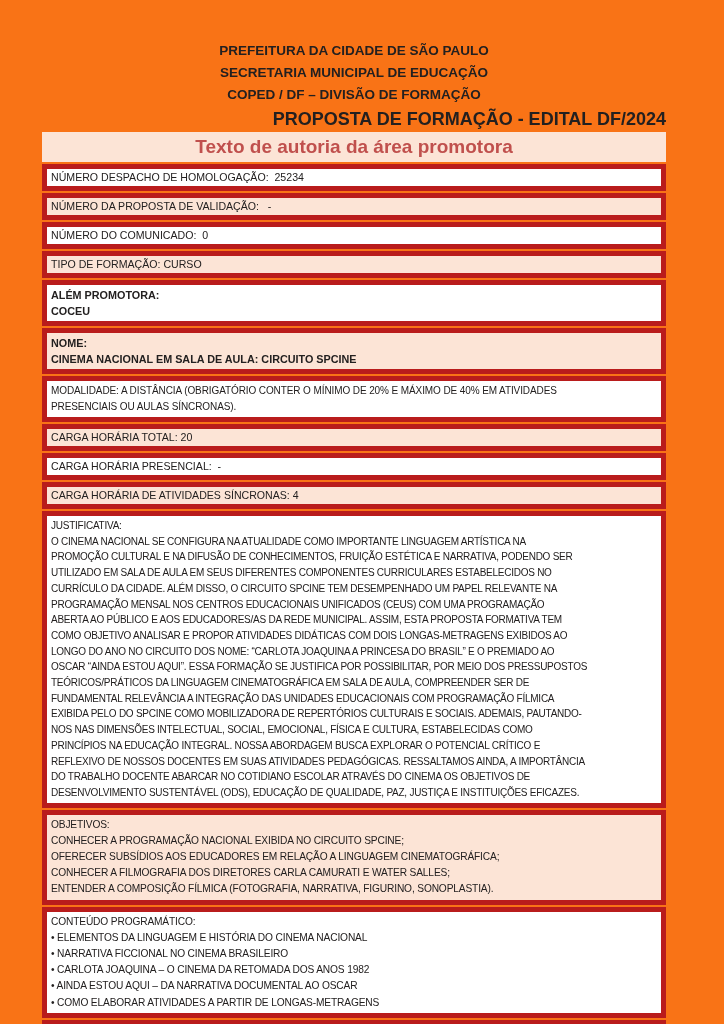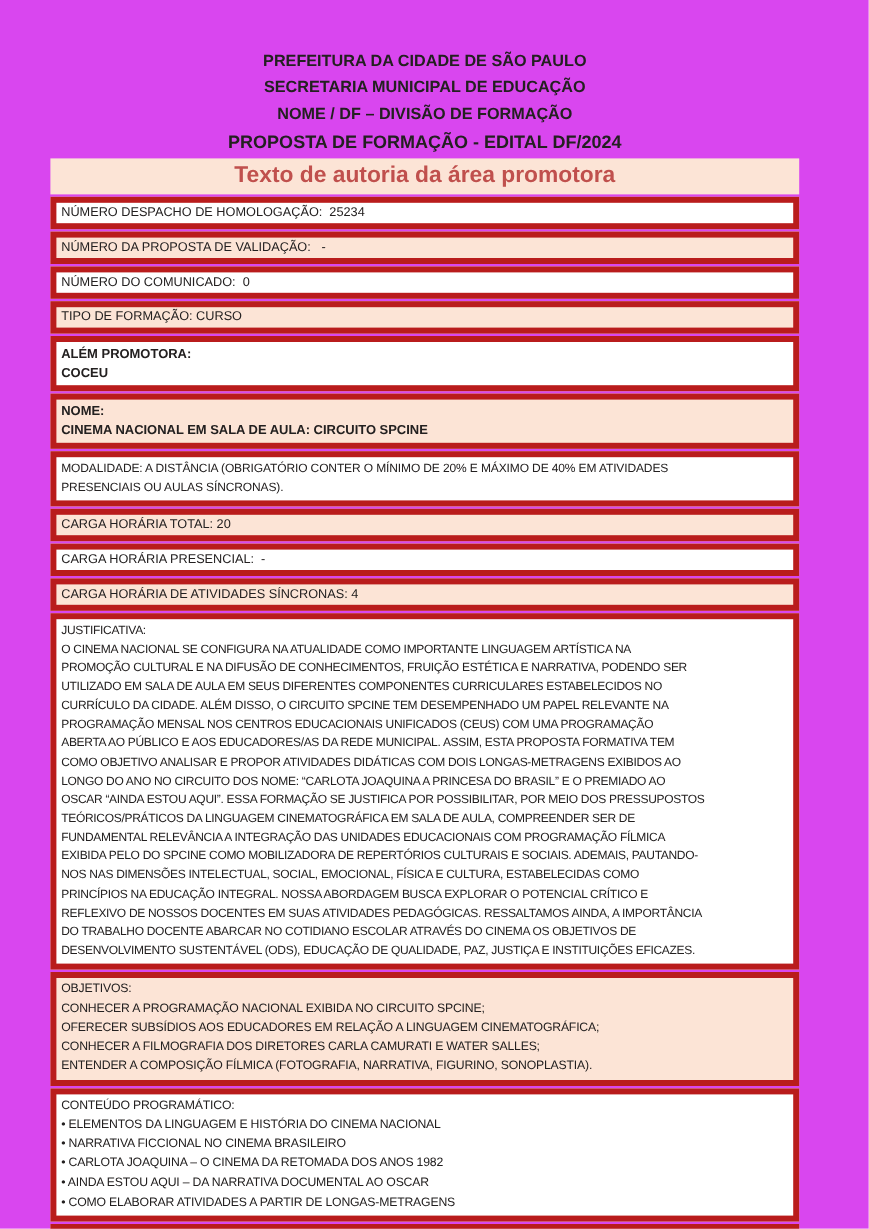--- a/index.html
+++ b/index.html
@@ -1,22 +1,22 @@
 <!DOCTYPE html>
 <html><head>
 <meta charset="utf-8">
 <style>
   html,body{margin:0;padding:0;background:#ffffff;}
   body{width:724px;height:1024px;overflow:hidden;
        font-family:"Liberation Sans",sans-serif;color:#232020;}
-  .page{position:relative;width:724px;height:1024px;background:#d946ef;}
+  .page{position:relative;width:724px;height:1024px;background:#f97316;}
   .doc{position:absolute;left:42px;top:40px;width:624px;}
   .doc-header{text-align:center;}
   .h-line{font-weight:bold;font-size:13.5px;line-height:22px;white-space:pre;}
-  .h-big{font-size:15px;line-height:26px;}
+  .h-big{font-size:18px;line-height:26px;text-align:right;}
   .banner{background:#FCE4D6;color:#C0504D;font-weight:bold;font-size:19px;
           height:30px;line-height:30px;text-align:center;margin-bottom:2px;
           white-space:pre;}
   .row{border:5px solid #b91c1c;margin-bottom:2px;padding:2px 4px 2px;
        background:#ffffff;overflow:hidden;}
   .peach{background:#FCE4D6;}
   .r1{font-size:10.6px;line-height:13px;}
   .bold{font-weight:bold;}
   .r2{font-size:10.8px;line-height:16px;}
   .r2w{font-size:10px;line-height:16px;letter-spacing:-0.1px;}
@@ -27,21 +27,21 @@
 </style>
 </head>
 <body>
 
 <div class="page">
   <div class="doc">
 
     <div class="doc-header">
       <div class="h-line">PREFEITURA DA CIDADE DE SÃO PAULO</div>
       <div class="h-line">SECRETARIA MUNICIPAL DE EDUCAÇÃO</div>
-      <div class="h-line">NOME / DF – DIVISÃO DE FORMAÇÃO</div>
+      <div class="h-line">COPED / DF – DIVISÃO DE FORMAÇÃO</div>
       <div class="h-line h-big">PROPOSTA DE FORMAÇÃO - EDITAL DF/2024</div>
     </div>
 
     <div class="banner">Texto de autoria da área promotora</div>
 
     <div>
       <div class="row r1">
           <div class="line">NÚMERO DESPACHO DE HOMOLOGAÇÃO:  25234</div>
         </div>
       <div class="row r1 peach">

